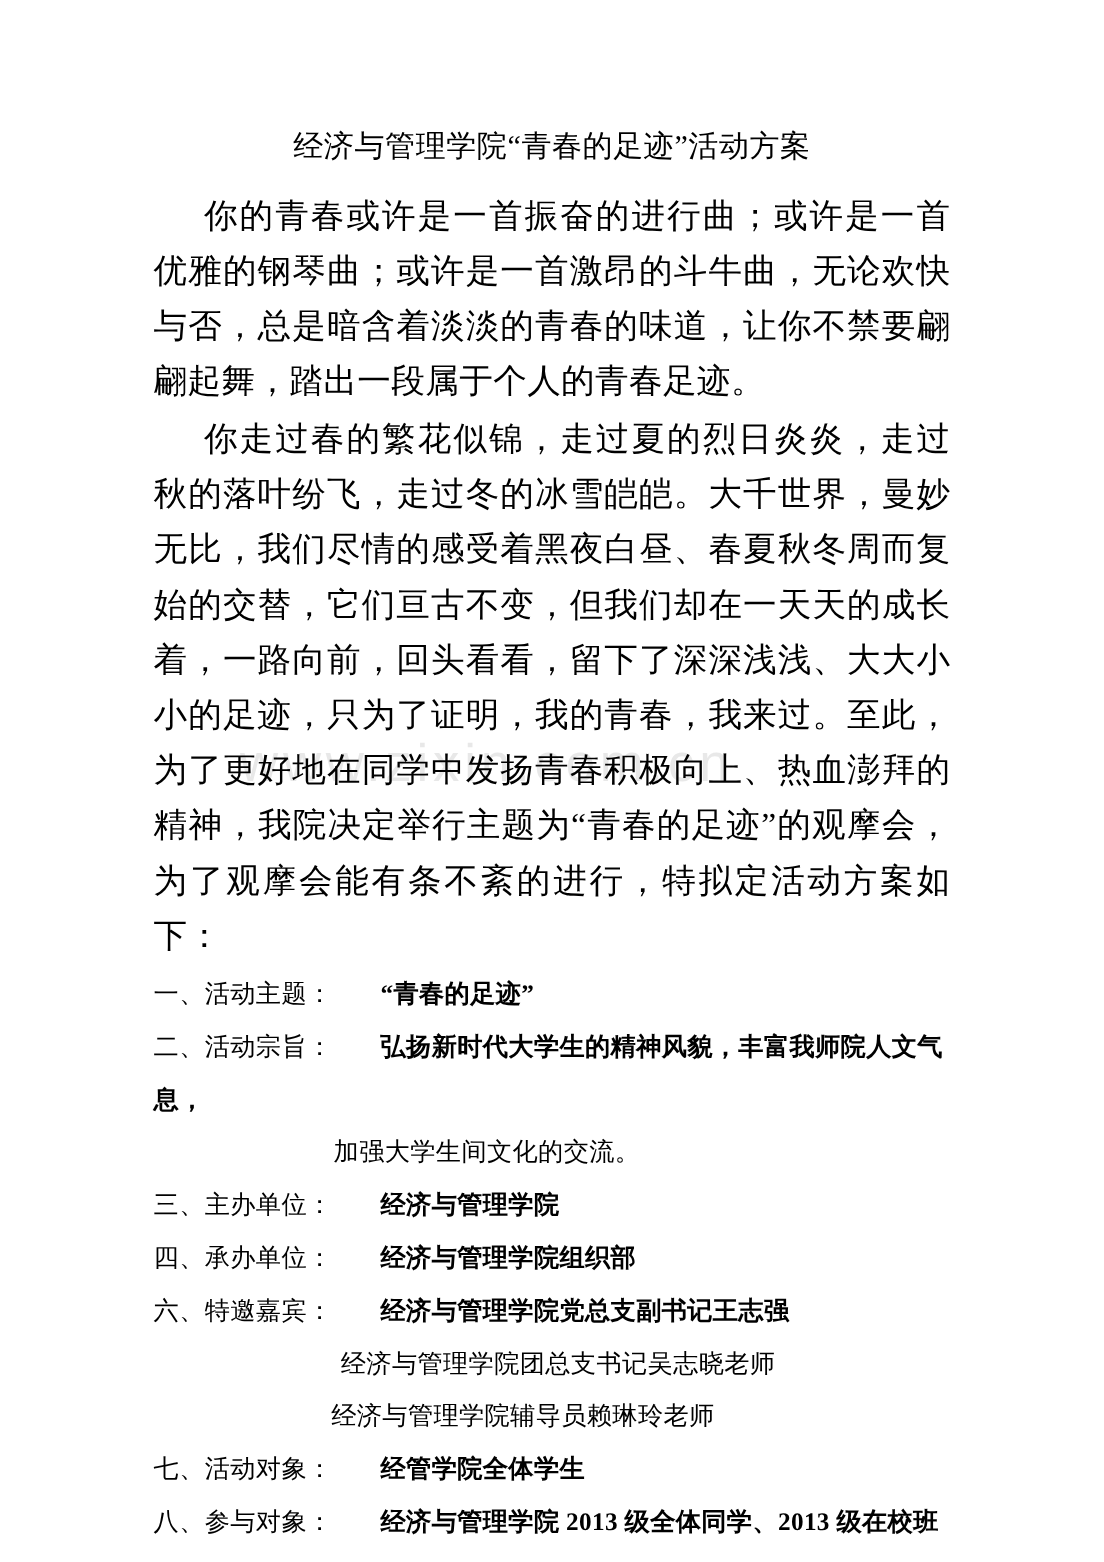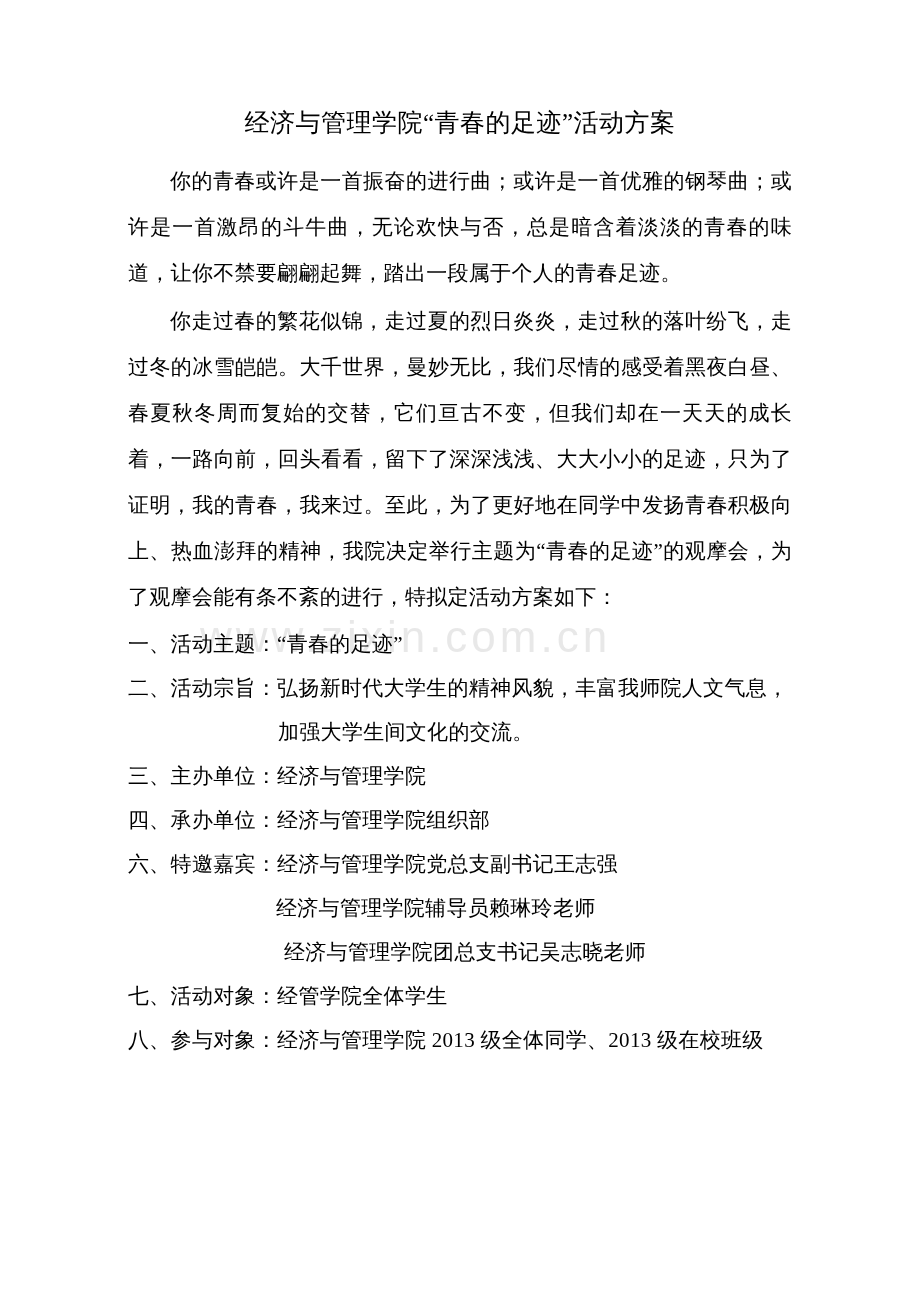--- a/index.html
+++ b/index.html
@@ -24,40 +24,41 @@
   }
   .doc-title {
     text-align: center;
     font-size: 25px;
     line-height: 1.5;
     letter-spacing: 0.5px;
     margin: 0 0 16px 0;
     font-weight: normal;
   }
   .para {
-    font-size: 21px;
+    font-size: 28px;
     line-height: 46px;
     text-indent: 42px;
     margin: 0 0 2px 0;
     text-align: justify;
     letter-spacing: 0.3px;
   }
   .item {
     font-size: 21px;
     line-height: 44px;
     margin: 0;
     letter-spacing: 0.3px;
     display: block;
   }
   .item .lbl {
     font-weight: normal;
     font-family: "Liberation Serif", "DejaVu Serif", serif;
   }
   .item .val {
-    font-weight: normal;
+    font-weight: bold;
+    margin-left: 40px;
   }
   .sub-line {
     font-size: 21px;
     line-height: 44px;
     margin: 0;
     letter-spacing: 0.3px;
   }
   .indent-1 { padding-left: 150px; }
   .indent-2 { padding-left: 156px; }
   .indent-3 { padding-left: 148px; }
@@ -111,22 +112,22 @@
     </p>
 
     <p class="item">
       <span class="lbl">四、承办单位：</span><span class="val">经济与管理学院组织部</span>
     </p>
 
 
     <p class="item">
       <span class="lbl">六、特邀嘉宾：</span><span class="val">经济与管理学院党总支副书记王志强</span>
     </p>
+    <p class="sub-line indent-2">经济与管理学院团总支书记吴志晓老师</p>
     <p class="sub-line indent-3">经济与管理学院辅导员赖琳玲老师</p>
-    <p class="sub-line indent-2">经济与管理学院团总支书记吴志晓老师</p>
 
     <p class="item">
       <span class="lbl">七、活动对象：</span><span class="val">经管学院全体学生</span>
     </p>
 
     <p class="item">
       <span class="lbl">八、参与对象：</span><span class="val">经济与管理学院 2013 级全体同学、2013 级在校班级</span>
     </p>
 
   </div>

